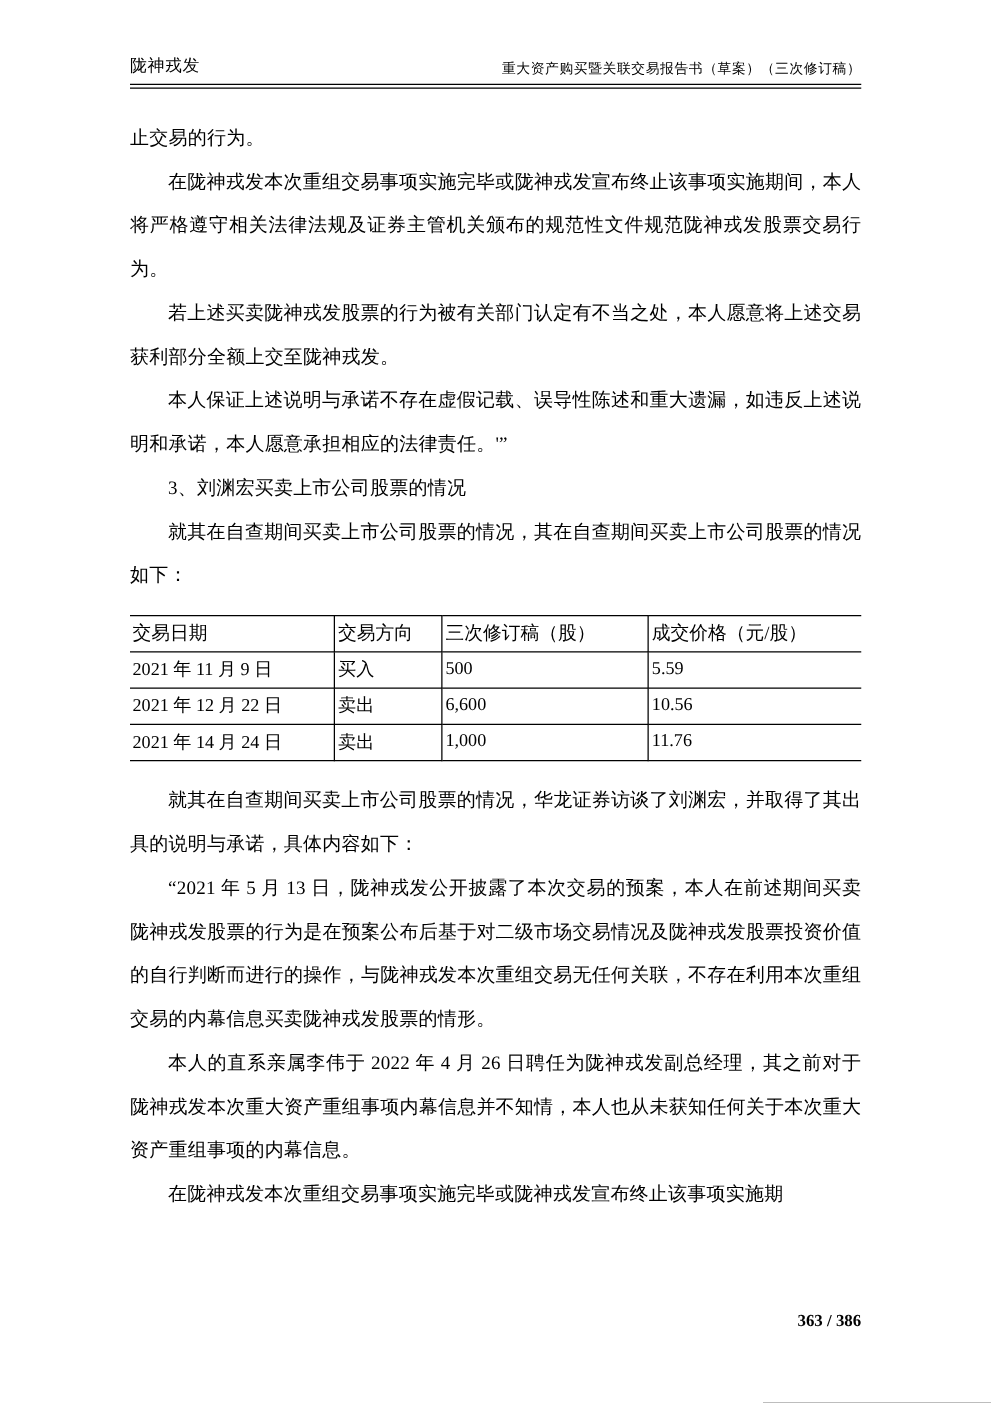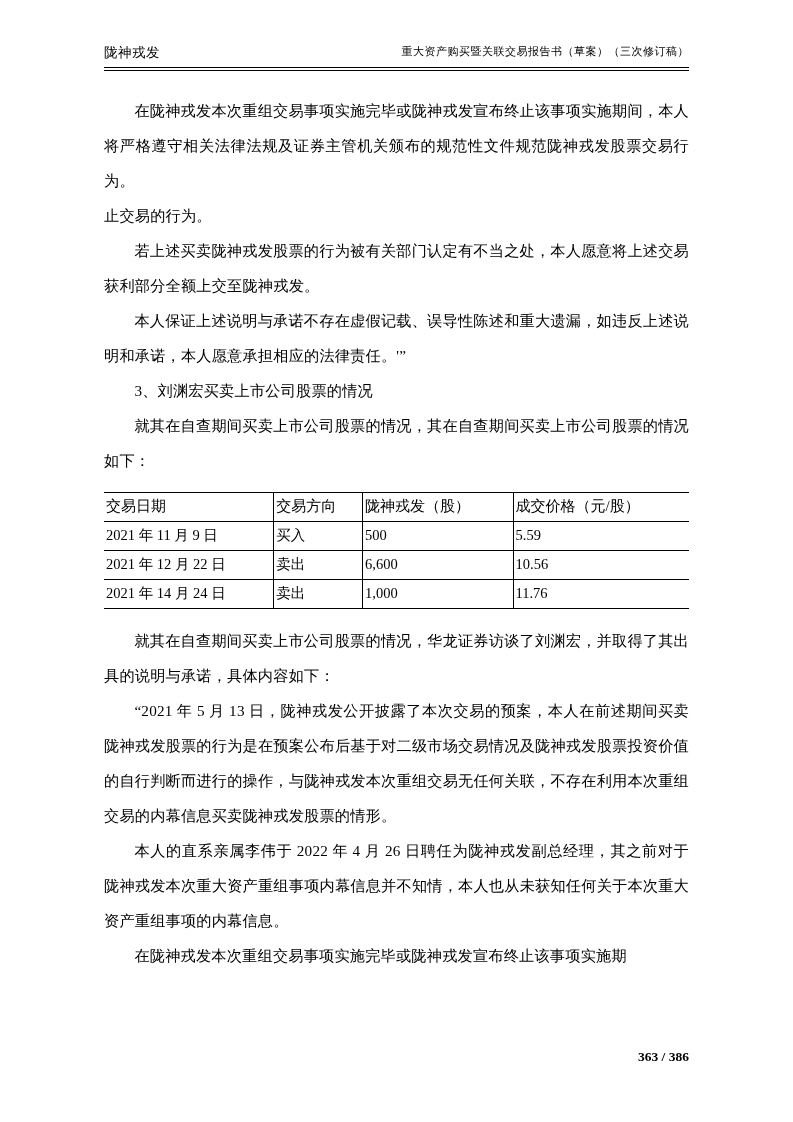--- a/index.html
+++ b/index.html
@@ -20,20 +20,21 @@
   }
   .page-inner {
     position: absolute;
     left: 104px;
     right: 104px;
     top: 44px;
   }
   .header {
     display: flex;
     justify-content: space-between;
+    align-items: flex-end;
     font-size: 13px;
     padding-bottom: 5px;
     letter-spacing: 0.5px;
   }
   .header-left {
     font-size: 13.5px;
   }
   .header-right {
     font-size: 11px;
   }
@@ -96,34 +97,34 @@
 <div class="page">
   <div class="page-inner">
 
     <div class="header">
       <div class="header-left">陇神戎发</div>
       <div class="header-right">重大资产购买暨关联交易报告书（草案）（三次修订稿）</div>
     </div>
     <div class="header-rule"></div>
     <div class="header-rule2"></div>
 
+    <p class="body-text">止交易的行为。</p>
     <p class="body-text indent">在陇神戎发本次重组交易事项实施完毕或陇神戎发宣布终止该事项实施期间，本人将严格遵守相关法律法规及证券主管机关颁布的规范性文件规范陇神戎发股票交易行为。</p>
-    <p class="body-text">止交易的行为。</p>
     <p class="body-text indent">若上述买卖陇神戎发股票的行为被有关部门认定有不当之处，本人愿意将上述交易获利部分全额上交至陇神戎发。</p>
     <p class="body-text indent">本人保证上述说明与承诺不存在虚假记载、误导性陈述和重大遗漏，如违反上述说明和承诺，本人愿意承担相应的法律责任。'”</p>
     <p class="body-text indent">3、刘渊宏买卖上市公司股票的情况</p>
     <p class="body-text indent">就其在自查期间买卖上市公司股票的情况，其在自查期间买卖上市公司股票的情况如下：</p>
 
     <div class="table-wrap">
       <table class="deal-table">
         <thead>
           <tr>
             <td>交易日期</td>
             <td>交易方向</td>
-            <td>陇神戎发（股）</td>
+            <td>三次修订稿（股）</td>
             <td>成交价格（元/股）</td>
           </tr>
         </thead>
         <tbody>
           <tr>
             <td>2021 年 11 月 9 日</td>
             <td>买入</td>
             <td>500</td>
             <td>5.59</td>
           </tr>

